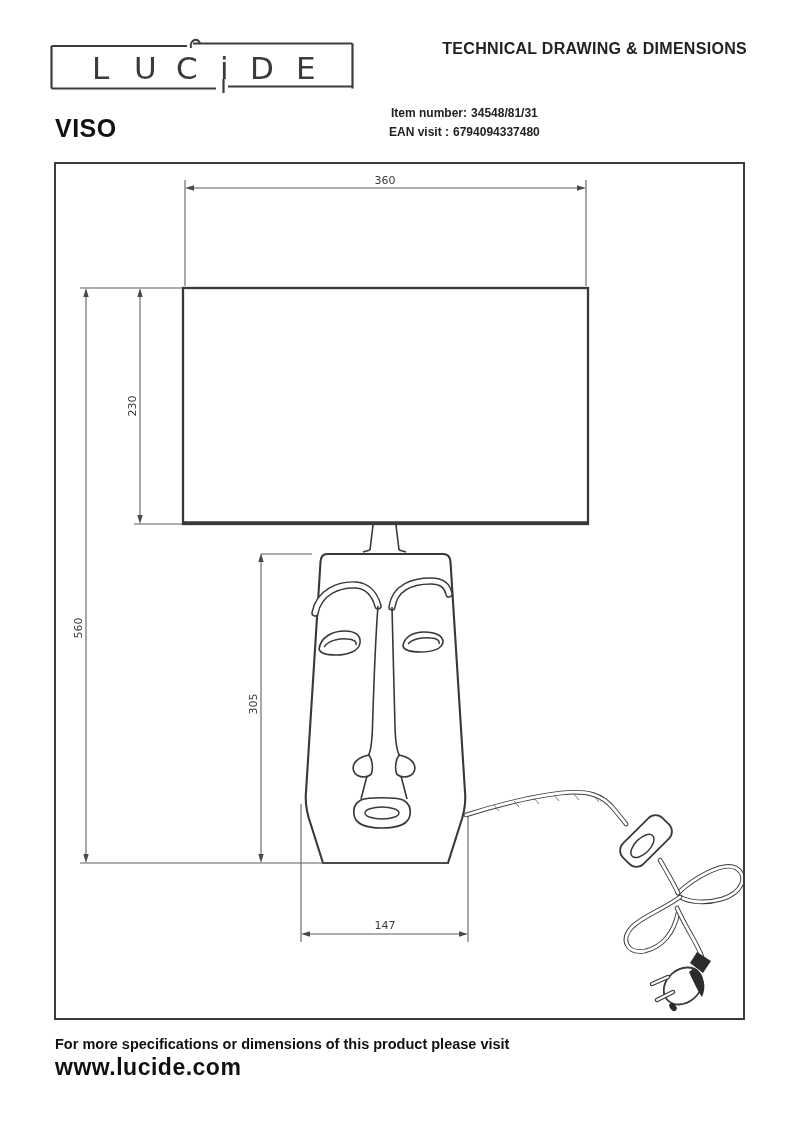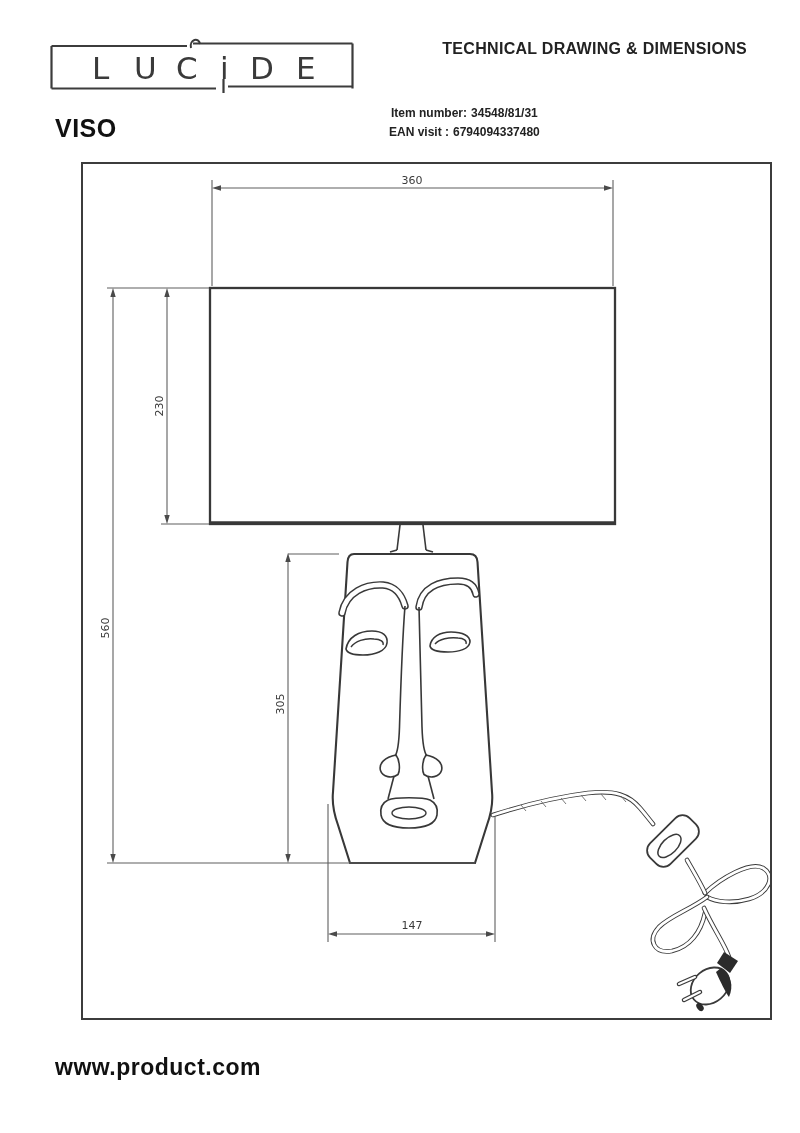--- a/index.html
+++ b/index.html
@@ -16,21 +16,21 @@
     position:absolute;left:55px;top:114px;font-size:25px;font-weight:bold;
     letter-spacing:.5px;color:#111;
   }
   .codes{
     position:absolute;left:389px;top:104px;font-size:12px;font-weight:bold;
     line-height:19px;color:#222;text-align:center;
   }
   .codes .row span{margin-right:4px;}
   .drawing-frame{
     position:absolute;left:54px;top:162px;width:691px;height:858px;
-    border:2px solid #3c3c3c;box-sizing:border-box;background:#fff;margin-left:27px;
+    border:2px solid #3c3c3c;box-sizing:border-box;background:#fff;
   }
   .drawing-frame svg{display:block;width:100%;height:100%;}
   .footer-note{
     position:absolute;left:55px;top:1036px;font-size:14.5px;font-weight:bold;color:#111;
   }
   .footer-site{
     position:absolute;left:55px;top:1054px;font-size:23px;font-weight:bold;
     letter-spacing:.5px;color:#111;
   }
   .obj{stroke:#383838;fill:none;}
@@ -199,15 +199,16 @@
         <line class="dim" x1="245" y1="640" x2="245" y2="778"></line>
         <line class="dim" x1="412" y1="652" x2="412" y2="778"></line>
         <line class="dim" x1="250" y1="770" x2="407" y2="770"></line>
         <polygon class="arr" points="245,770 254,767.3 254,772.7"></polygon>
         <polygon class="arr" points="412,770 403,767.3 403,772.7"></polygon>
         <text class="dimtxt" x="329" y="765" text-anchor="middle">147</text>
       </g>
     </svg>
   </div>
 
-  <div class="footer-site">www.product.com</div>
+  <div class="footer-note">For more specifications or dimensions of this product please visit</div>
+  <div class="footer-site">www.lucide.com</div>
 
 </div>
 
 </body></html>

